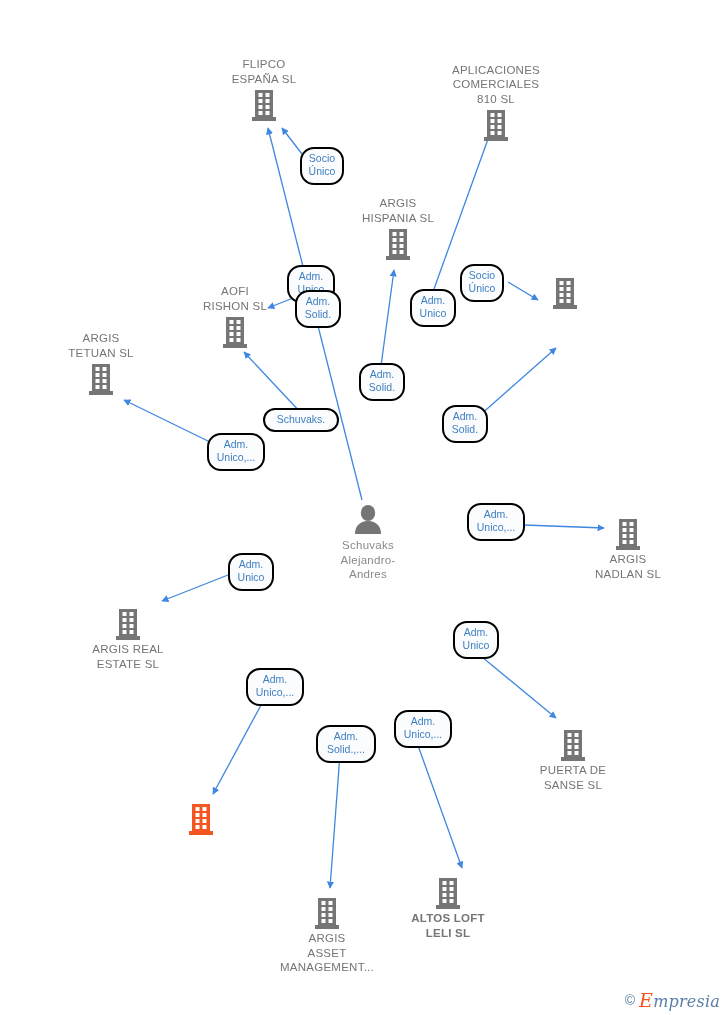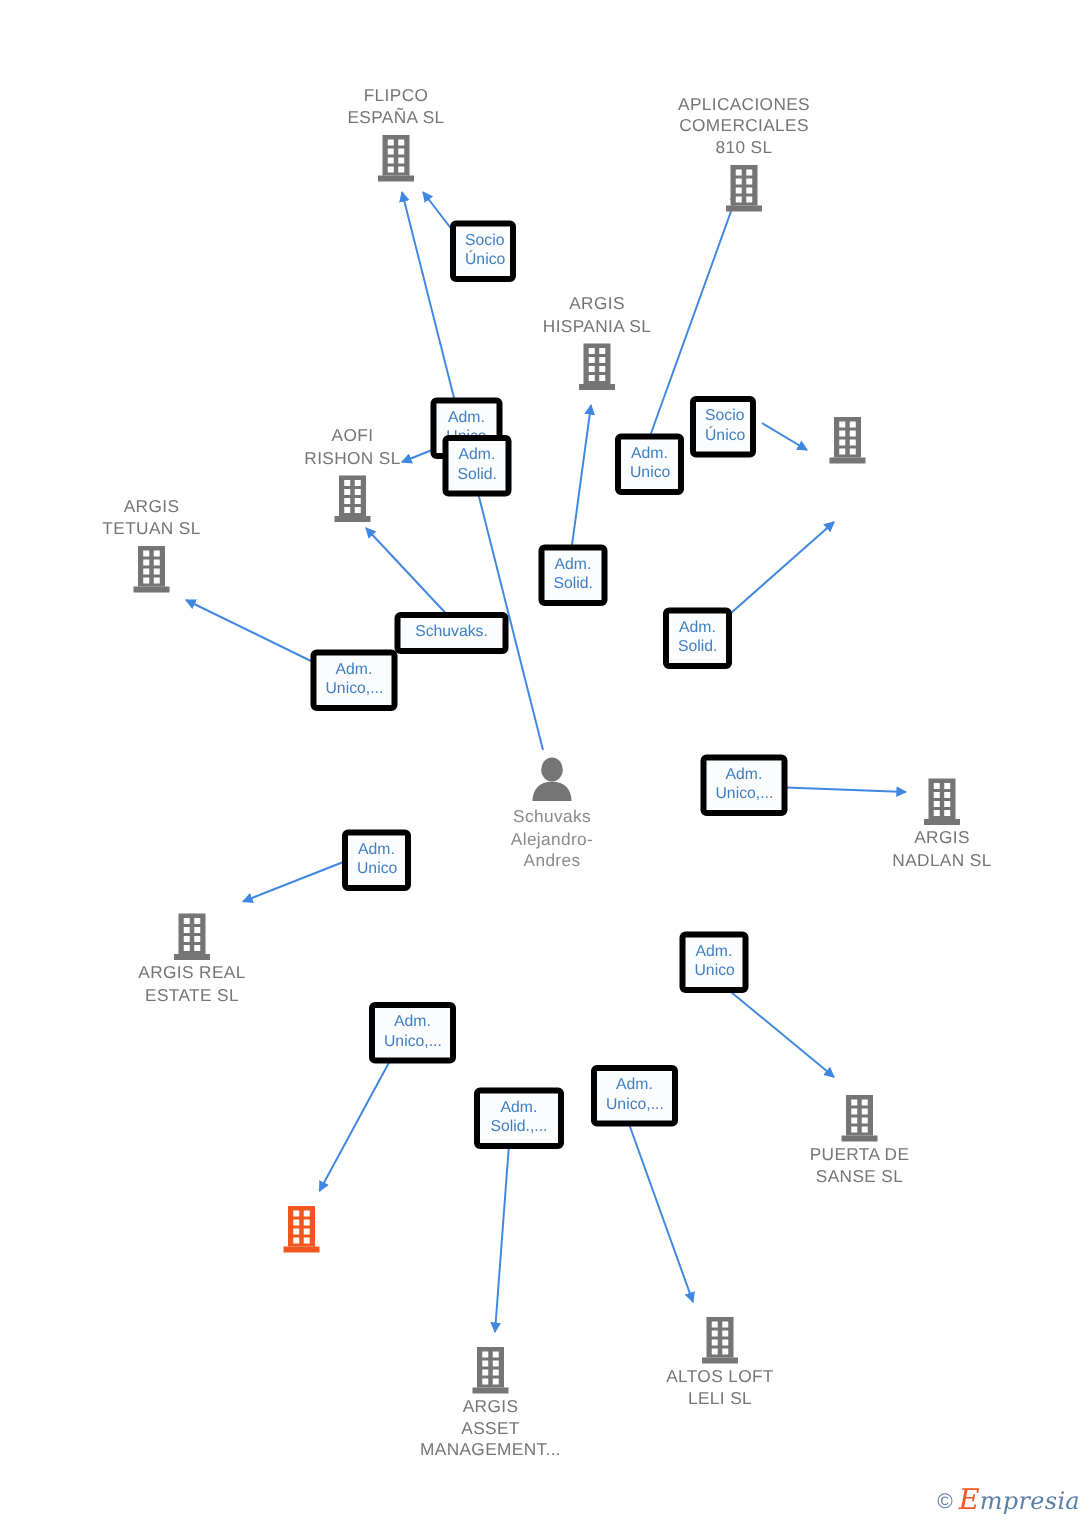--- a/index.html
+++ b/index.html
@@ -52,22 +52,22 @@
   .node.highlight .node-label {
     color: #6b6b6b;
     font-weight: bold;
   }
   .node.person .node-label {
     color: #8a8a8a;
     font-size: 11.5px;
   }
   .edge-label {
     position: absolute;
-    border: 4px solid #000000;
-    border-radius: 4px;
+    border: 2px solid #000000;
+    border-radius: 14px;
     background: #fbfcfe;
     color: #3f7fc1;
     font-size: 10.5px;
     line-height: 13px;
     padding: 3px 6px 4px 6px;
     text-align: center;
     white-space: pre-line;
     box-sizing: border-box;
   }
   .watermark {
@@ -276,21 +276,21 @@
           <rect x="8.5" y="5" width="4" height="4" fill="#ffffff"></rect>
           <rect x="15.5" y="5" width="4" height="4" fill="#ffffff"></rect>
           <rect x="8.5" y="11" width="4" height="4" fill="#ffffff"></rect>
           <rect x="15.5" y="11" width="4" height="4" fill="#ffffff"></rect>
           <rect x="8.5" y="17" width="4" height="4" fill="#ffffff"></rect>
           <rect x="15.5" y="17" width="4" height="4" fill="#ffffff"></rect>
           <rect x="8.5" y="23" width="4" height="4" fill="#ffffff"></rect>
           <rect x="15.5" y="23" width="4" height="4" fill="#ffffff"></rect>
         </svg>
       </div>
-      <div class="node below" style="left: 480px; top: 876px;">
+      <div class="node below" style="left: 448px; top: 876px; font-weight: bold;">
         <svg width="28" height="34" viewBox="0 0 28 34" class="glyph">
           <rect x="5" y="2" width="18" height="27" fill="#757575"></rect>
           <rect x="2" y="29" width="24" height="4" fill="#757575"></rect>
           <rect x="8.5" y="5" width="4" height="4" fill="#ffffff"></rect>
           <rect x="15.5" y="5" width="4" height="4" fill="#ffffff"></rect>
           <rect x="8.5" y="11" width="4" height="4" fill="#ffffff"></rect>
           <rect x="15.5" y="11" width="4" height="4" fill="#ffffff"></rect>
           <rect x="8.5" y="17" width="4" height="4" fill="#ffffff"></rect>
           <rect x="15.5" y="17" width="4" height="4" fill="#ffffff"></rect>
           <rect x="8.5" y="23" width="4" height="4" fill="#ffffff"></rect>

